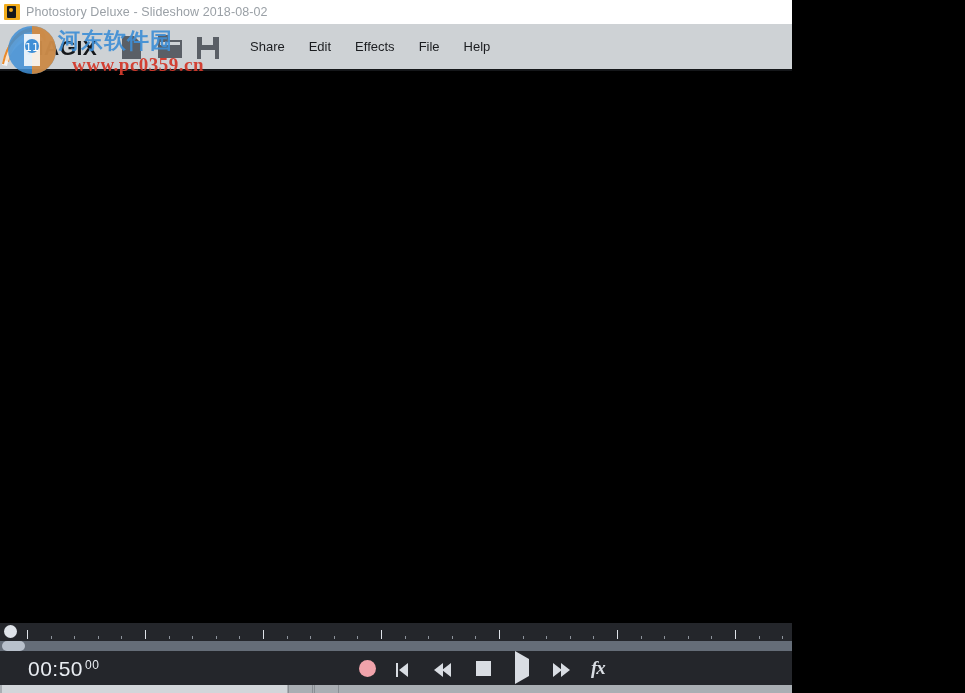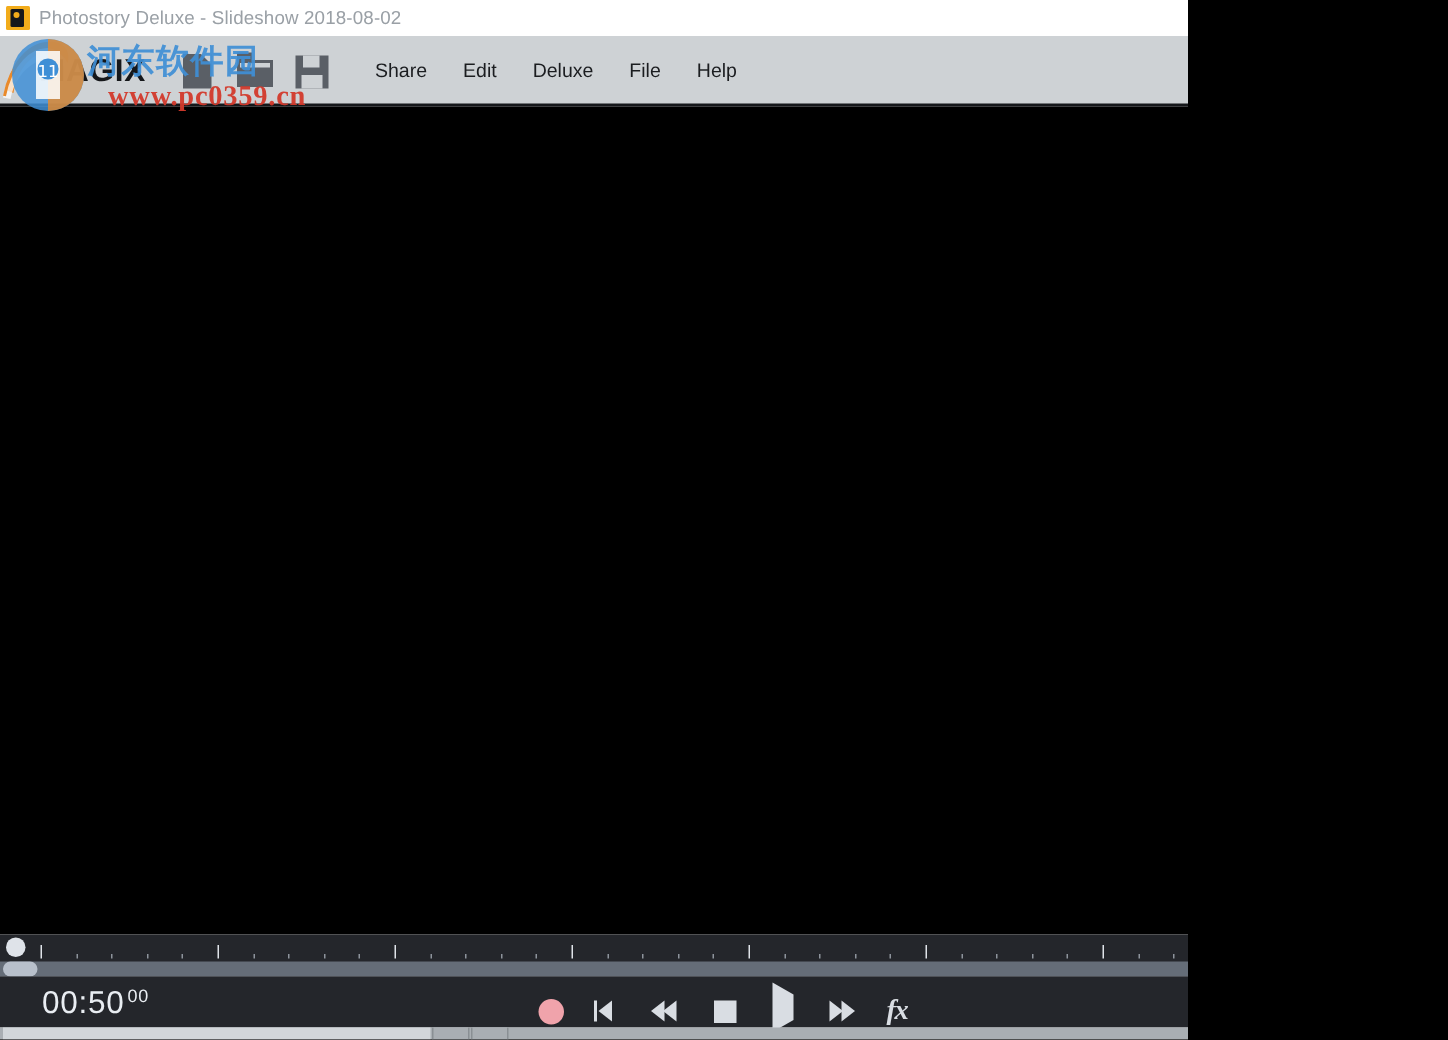--- a/index.html
+++ b/index.html
@@ -290,21 +290,21 @@
     font-size: 12px;
     vertical-align: 7px;
     margin-left: 2px;
   }
 
   .tcontrols {
     position: absolute;
     left: 356px; top: 0;
     height: 34px;
     display: flex;
-    align-items: flex-end;
+    align-items: center;
     gap: 16px;
   }
   .tc {
     width: 22px; height: 22px;
     position: relative;
     cursor: pointer;
     flex: 0 0 auto;
   }
   .btn-record {
     width: 17px; height: 17px;
@@ -444,21 +444,21 @@
         <span class="ic-open"></span>
       </div>
       <div class="tbtn" title="Save">
         <span class="ic-save"></span>
       </div>
     </div>
 
     <div class="menu">
       <div class="menu-item">Share</div>
       <div class="menu-item">Edit</div>
-      <div class="menu-item">Deluxe</div>
+      <div class="menu-item">Effects</div>
       <div class="menu-item">File</div>
       <div class="menu-item">Help</div>
     </div>
   </div>
 
   <div class="watermark">
     <svg class="wm-circle" viewBox="0 0 52 52">
       <circle cx="26" cy="26" r="24" fill="#3f8fd6" opacity="0.85"></circle>
       <path d="M26 2 A24 24 0 0 1 26 50 Z" fill="#e98a2b" opacity="0.8"></path>
       <rect x="18" y="10" width="16" height="32" fill="#ffffff" opacity="0.85"></rect>

